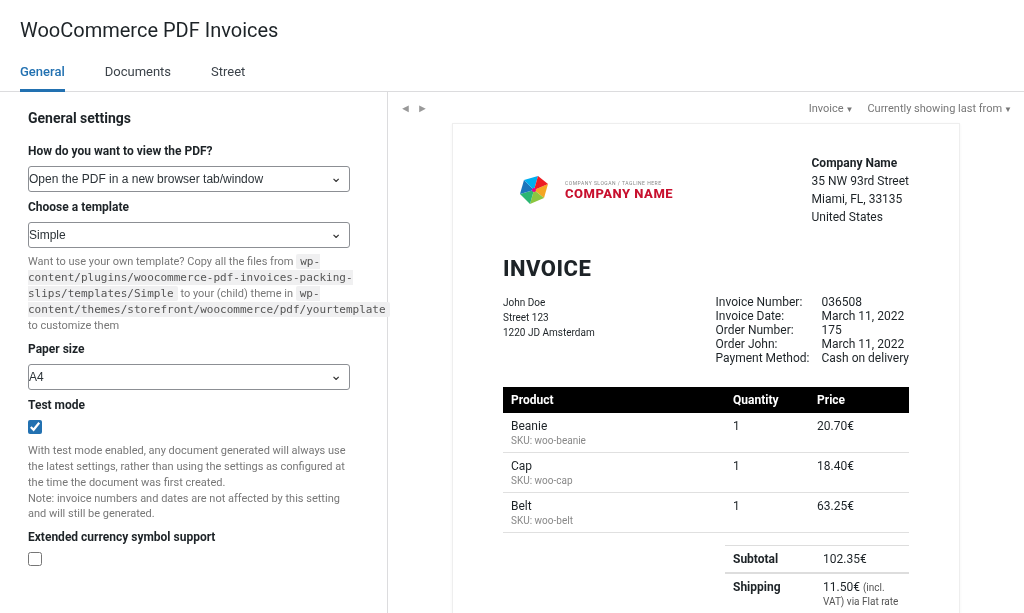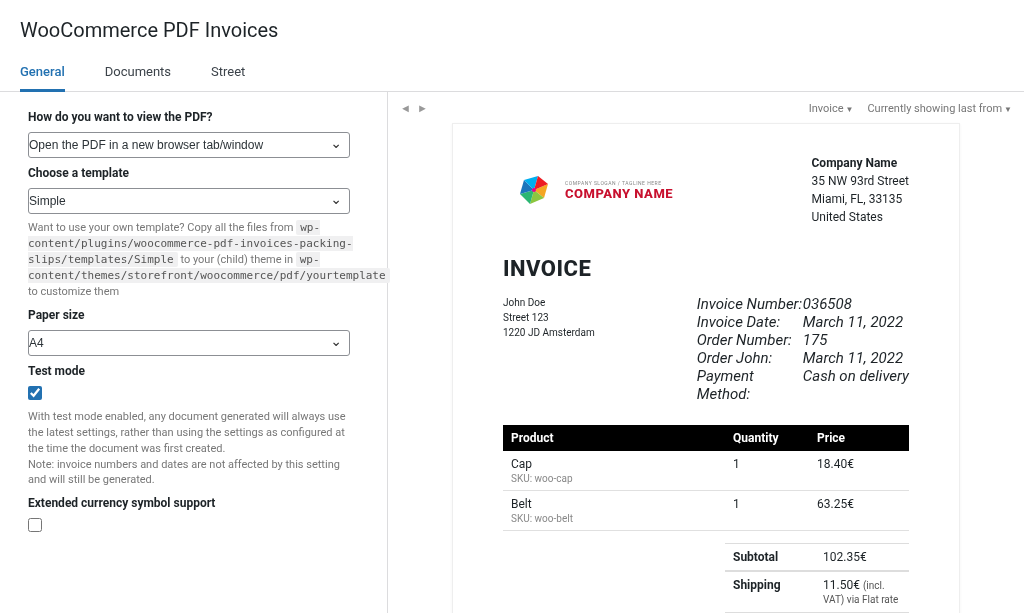--- a/index.html
+++ b/index.html
@@ -26,21 +26,21 @@
 code { background: #f0f0f1; padding: 1px 4px; border-radius: 2px; font-family: Consolas, Monaco, monospace; font-size: 11px; color: #555; }
 .checkbox { width: 14px; height: 14px; accent-color: #2271b1; }
 .preview-frame { background: #fff; margin: 0 64px; border: 1px solid #eee; box-shadow: 0 1px 3px rgba(0,0,0,0.05); padding: 30px 50px; }
 .inv-header { display: flex; justify-content: space-between; margin-bottom: 30px; }
 .inv-logo { width: 172px; }
 .inv-company { font-size: 12px; line-height: 1.5; }
 .inv-company .name { font-weight: 700; }
 .inv-title { font-size: 22px; font-weight: 800; margin-bottom: 14px; letter-spacing: 0.5px; }
 .inv-meta-row { display: flex; justify-content: space-between; margin-bottom: 22px; }
 .inv-billto { font-size: 10px; line-height: 1.5; }
-.inv-details { font-size: 15px; font-style: italic; }
+.inv-details { font-size: 12px; }
 .inv-details-row { display: flex; }
 .inv-details-label { width: 106px; }
 .inv-table { width: 100%; border-collapse: collapse; font-size: 12px; margin-bottom: 12px; }
 .inv-table th { background: #000; color: #fff; text-align: left; padding: 6px 8px; font-weight: 700; }
 .inv-table td { padding: 6px 8px; border-bottom: 1px solid #e0e0e0; vertical-align: top; }
 .inv-table .sku { color: #888; font-size: 10px; margin-top: 2px; }
 .col-qty { width: 84px; }
 .col-price { width: 100px; }
 .totals { font-size: 12px; }
 .totals-row { display: flex; justify-content: flex-end; }
@@ -60,20 +60,21 @@
 <h1 class="page-title">WooCommerce PDF Invoices</h1>
 
 <div class="tabs">
   <div class="tab active">General</div>
   <div class="tab">Documents</div>
   <div class="tab">Street</div>
 </div>
 
 <div class="main">
   <div class="left-panel">
+    <h2 class="section-title">General settings</h2>
 
     <div class="field">
       <label class="field-label">How do you want to view the PDF?</label>
       <div class="select-wrap">
         <select class="select">
           <option>Open the PDF in a new browser tab/window</option>
         </select>
       </div>
     </div>
 
@@ -192,20 +193,28 @@
         <thead>
           <tr>
             <th>Product</th>
             <th class="col-qty">Quantity</th>
             <th class="col-price">Price</th>
           </tr>
         </thead>
         <tbody>
           <tr>
             <td>
+                <div>Beanie</div>
+                <div class="sku">SKU:  woo-beanie</div>
+              </td>
+            <td>1</td>
+            <td>20.70€</td>
+          </tr>
+          <tr>
+            <td>
                 <div>Cap</div>
                 <div class="sku">SKU:  woo-cap</div>
               </td>
             <td>1</td>
             <td>18.40€</td>
           </tr>
           <tr>
             <td>
                 <div>Belt</div>
                 <div class="sku">SKU:  woo-belt</div>

